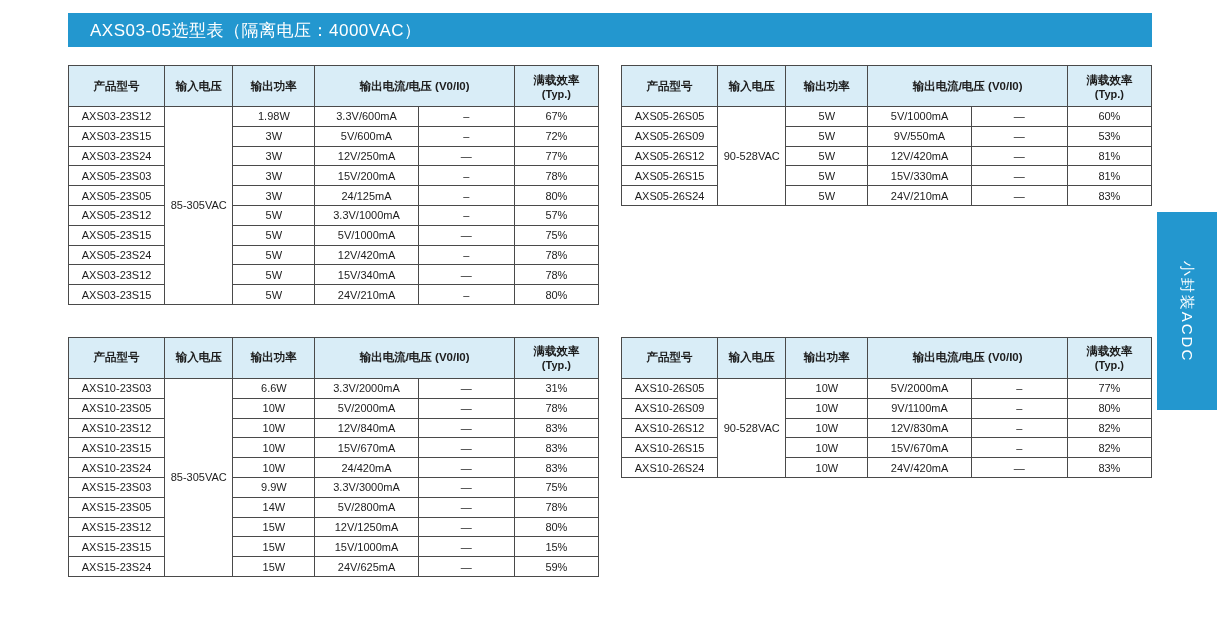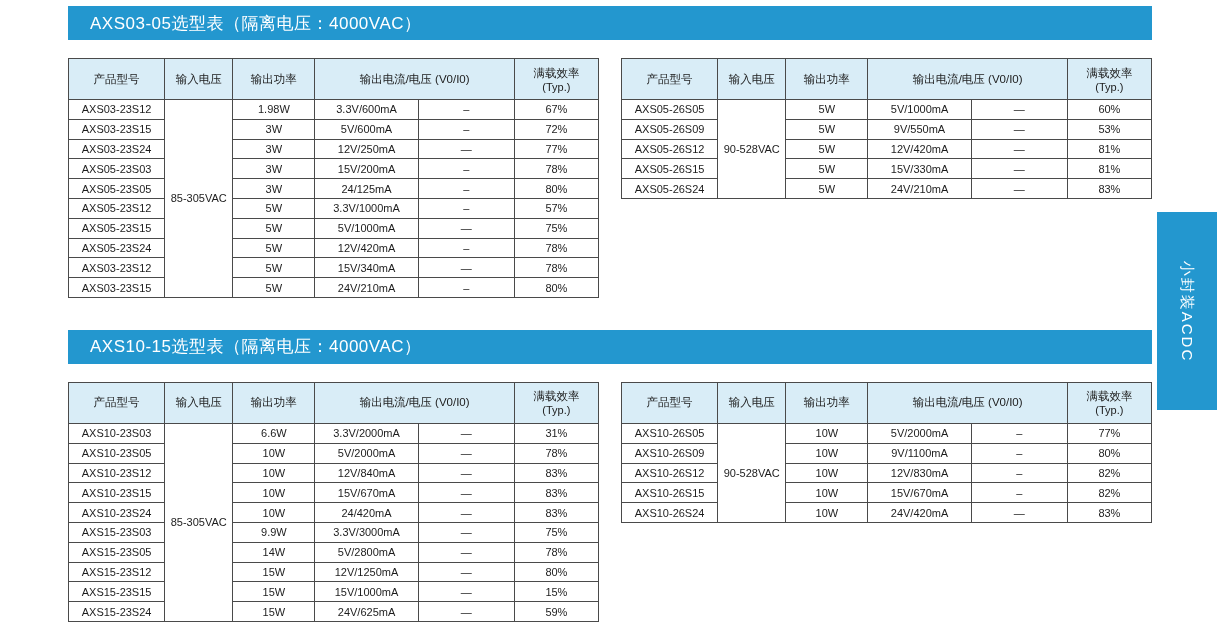--- a/index.html
+++ b/index.html
@@ -1,36 +1,36 @@
 <!DOCTYPE html>
 <html><head>
 <meta charset="utf-8">
 <style>
   html,body{margin:0;padding:0;background:#fff;}
   .page{
     position:relative;width:1217px;height:640px;background:#ffffff;
     font-family:"Liberation Sans","DejaVu Sans",sans-serif;color:#1c1c1c;overflow:hidden;
   }
-  .content{position:absolute;left:68px;top:6px;width:1084px;}
+  .content{position:absolute;left:68px;top:13px;width:1084px;}
   .title-bar{
     height:34px;background:#2397cf;display:flex;align-items:center;
     padding-left:22px;box-sizing:border-box;
   }
   .title-text{color:#ffffff;font-size:17px;letter-spacing:.5px;}
   .tables-row{display:flex;justify-content:space-between;align-items:flex-start;margin-top:18px;}
   section.sel-section + section.sel-section{margin-top:32px;}
   table.sel-table{
     border-collapse:collapse;table-layout:fixed;width:531px;
     border:1.5px solid #3b3b3b;background:#fff;
   }
   .sel-table th,.sel-table td{
     border:1px solid #4a4a4a;text-align:center;vertical-align:middle;
     padding:0 2px;overflow:hidden;white-space:nowrap;
   }
-  .sel-table thead th{background:#d9edf7;height:40px;font-weight:normal;font-size:11.5px;}
+  .sel-table thead th{background:#d9edf7;height:40px;font-weight:bold;font-size:11.5px;}
   .sel-table thead th .eff-sub{font-size:11px;}
   .sel-table tbody tr{height:19.8px;}
   .sel-table tbody td{font-size:11px;}
   .side-tab{
     position:absolute;right:0;top:212px;width:60px;height:198px;background:#2397cf;
     display:flex;align-items:center;justify-content:center;
   }
   .side-tab-text{
     transform:rotate(90deg);white-space:nowrap;color:#ffffff;
     font-size:15px;letter-spacing:2px;
@@ -199,23 +199,20 @@
                 <td>24V/210mA</td>
                 <td>—</td>
                 <td>83%</td>
               </tr>
             </tbody>
           </table>
       </div>
     </section>
 
     <section class="sel-section">
-      <div class="title-bar" style="background: rgb(35, 151, 207);">
-        <span class="title-text">AXS10-15选型表（隔离电压：4000VAC）</span>
-      </div>
       <div class="tables-row">
         <table class="sel-table">
             <colgroup>
               <col style="width: 96px;">
               <col style="width: 68px;">
               <col style="width: 82px;">
               <col style="width: 103px;">
               <col style="width: 96px;">
               <col style="width: 84px;">
             </colgroup>

